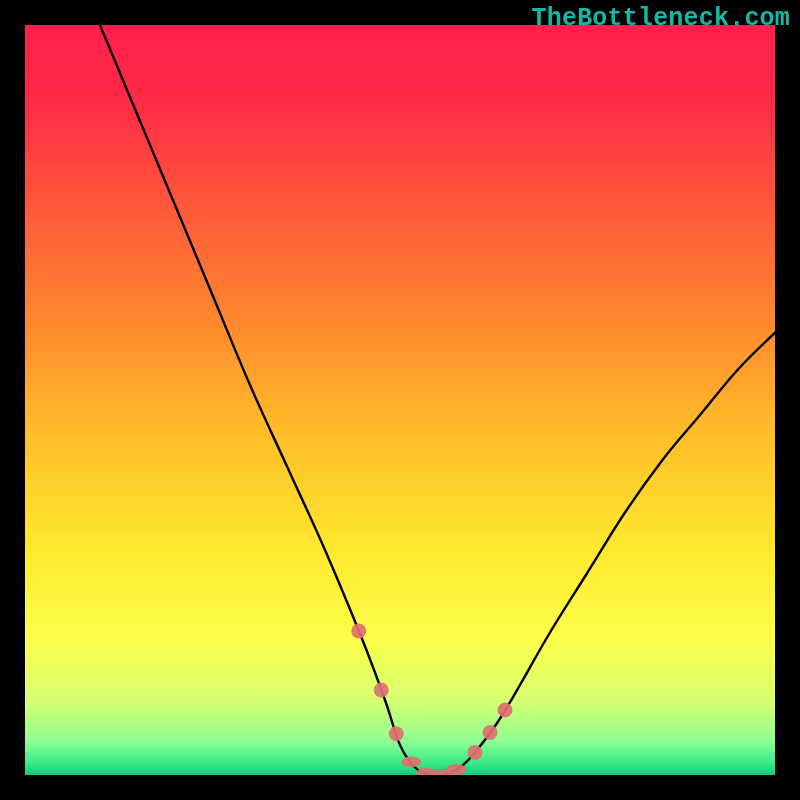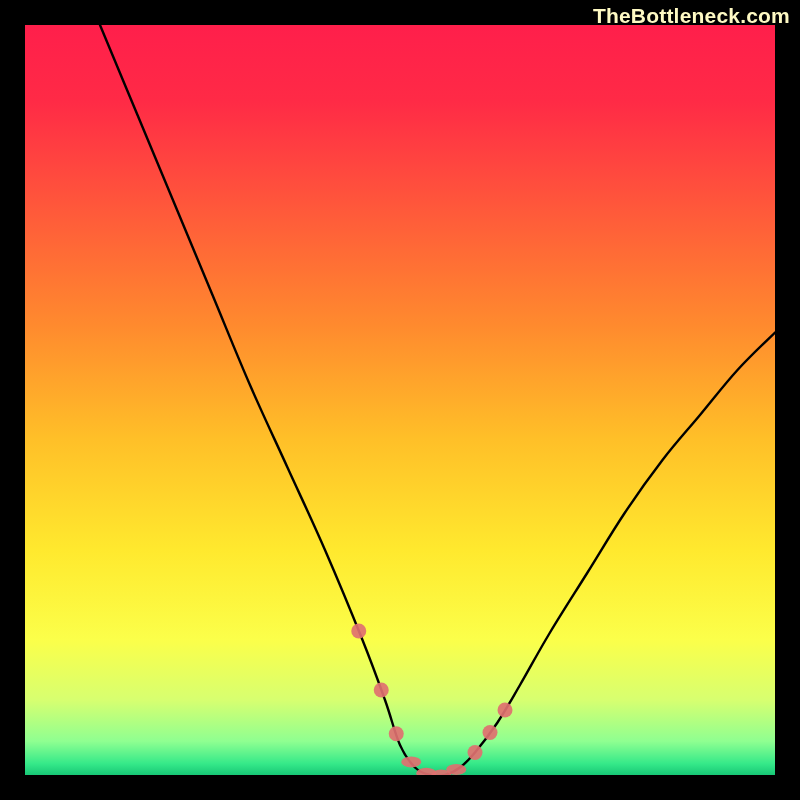--- a/index.html
+++ b/index.html
@@ -21,25 +21,26 @@
     left: 25px;
     top: 25px;
     width: 750px;
     height: 750px;
     overflow: hidden;
   }
   .watermark {
     position: absolute;
     top: 4px;
     right: 10px;
-    color: #fef9c3;
-    font-size: 21px;
+    color: #14b8a6;
+    font-size: 25px;
     font-weight: 600;
     letter-spacing: 0.2px;
     user-select: none;
+    font-family: Liberation Mono, monospace;
   }
   svg { display: block; }
 </style>
 </head>
 <body>
 
 <div class="frame">
   <div class="plot">
     <svg width="750" height="750" viewBox="0 0 750 750" preserveAspectRatio="none">
       <defs>

